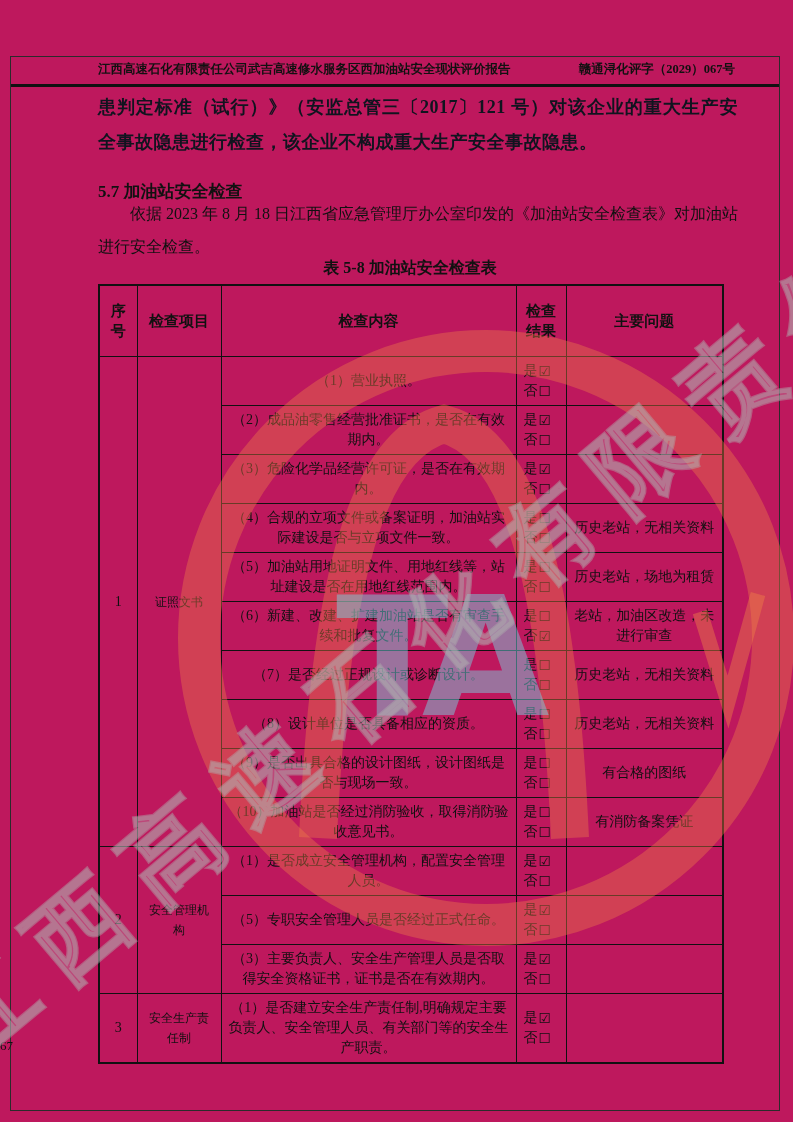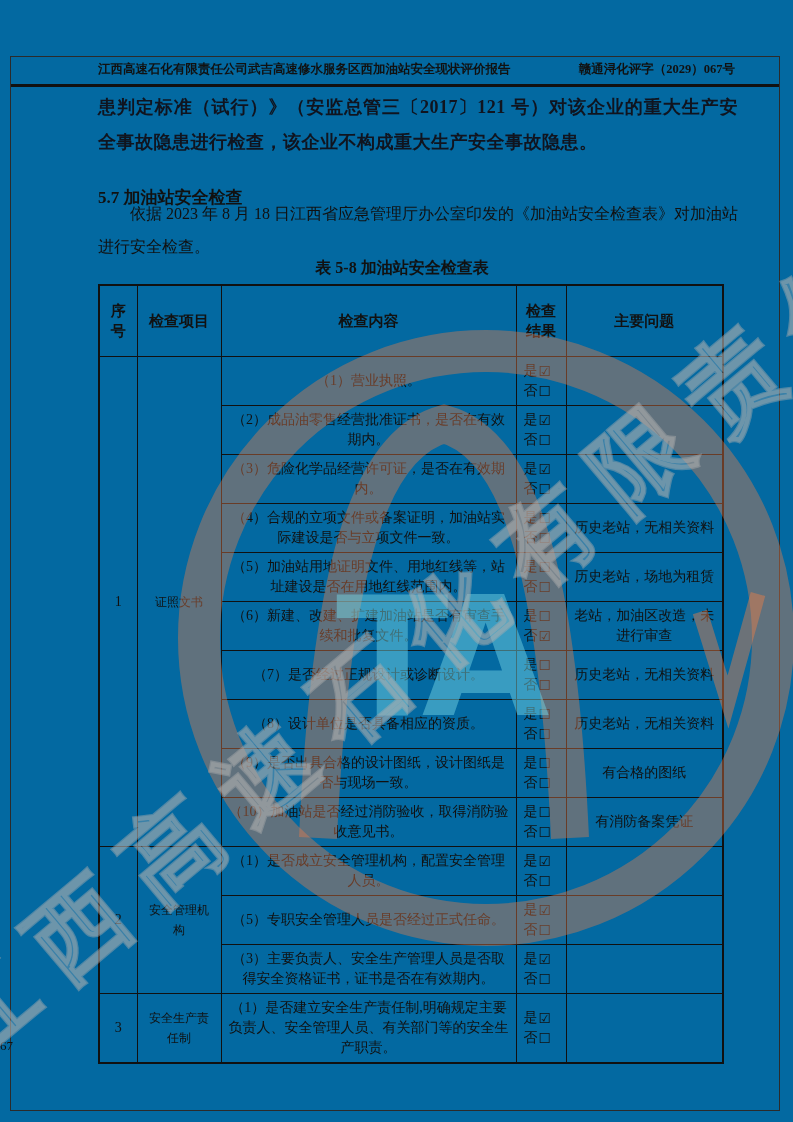--- a/index.html
+++ b/index.html
@@ -1,33 +1,33 @@
 <!DOCTYPE html>
 <html><head>
 <meta charset="utf-8">
 <style>
   html,body{margin:0;padding:0;background:#e8e8e8;}
   .page{
-    position:relative; width:793px; height:1122px; background:#0369a1;
+    position:relative; width:793px; height:1122px; background:#be185d;
     margin:0 auto; overflow:hidden;
     font-family:"Liberation Serif","DejaVu Serif",serif; color:#111;
   }
   .frame{position:absolute; left:10px; top:56px; width:768px; height:1053px;
          border:1.5px solid #2b2b2b; pointer-events:none;}
   .header{position:absolute; left:98px; top:61px; width:637px;
           display:flex; justify-content:space-between; align-items:baseline;
           font-size:12.5px; font-weight:bold; white-space:nowrap;}
   .header-rule{position:absolute; left:11px; top:84px; width:768px; height:2.5px; background:#111;}
   .intro{position:absolute; left:98px; top:90px; width:640px; margin:0;
          font-size:18px; font-weight:bold; line-height:35px; text-align:justify;
          color:#10141f; letter-spacing:0.5px;}
-  .sec{position:absolute; left:98px; top:186px; margin:0; font-size:17px; font-weight:bold;}
+  .sec{position:absolute; left:98px; top:180px; margin:0; font-size:17px; font-weight:bold;}
   .basis{position:absolute; left:98px; top:197px; width:640px; margin:0;
          font-size:16px; line-height:33px; text-indent:2em; text-align:justify;}
-  .caption{position:absolute; left:90px; top:258px; width:624px;
+  .caption{position:absolute; left:98px; top:258px; width:624px;
            text-align:center; font-size:16px; font-weight:bold;}
   table.check-table{
     position:absolute; left:98px; top:284px; width:624px;
     border-collapse:collapse; table-layout:fixed; border:2px solid #111;
     font-size:14px;
   }
   .check-table th, .check-table td{border:1px solid #111; word-break:break-all; vertical-align:middle;}
   .check-table th{font-weight:bold; font-size:15px; line-height:20px; padding:15px 4px; text-align:center;}
   th.col-serial{padding:15px 9px;margin-top:39px;}
   td.c-no{text-align:center; font-size:14px;}

